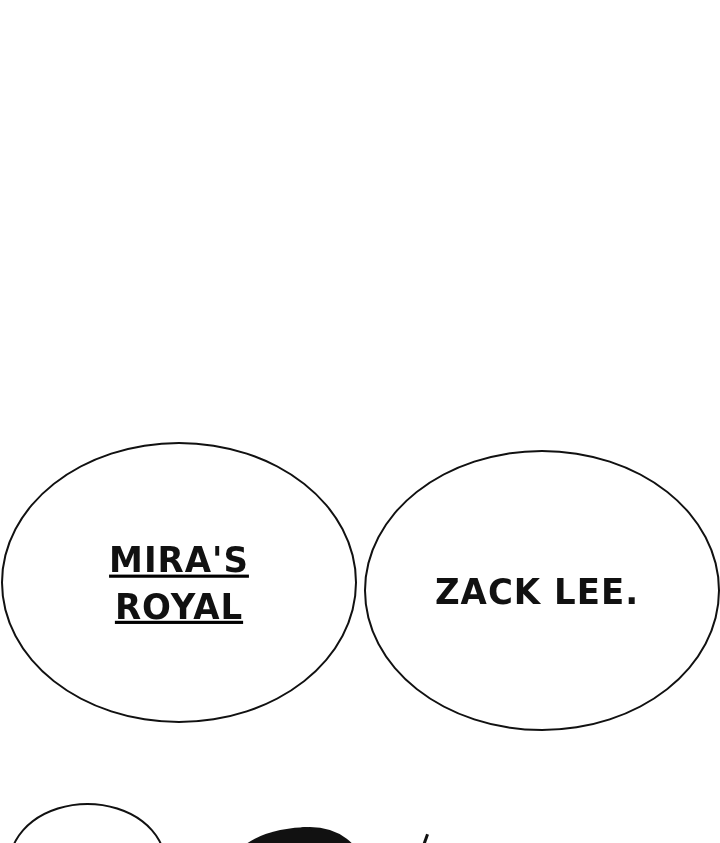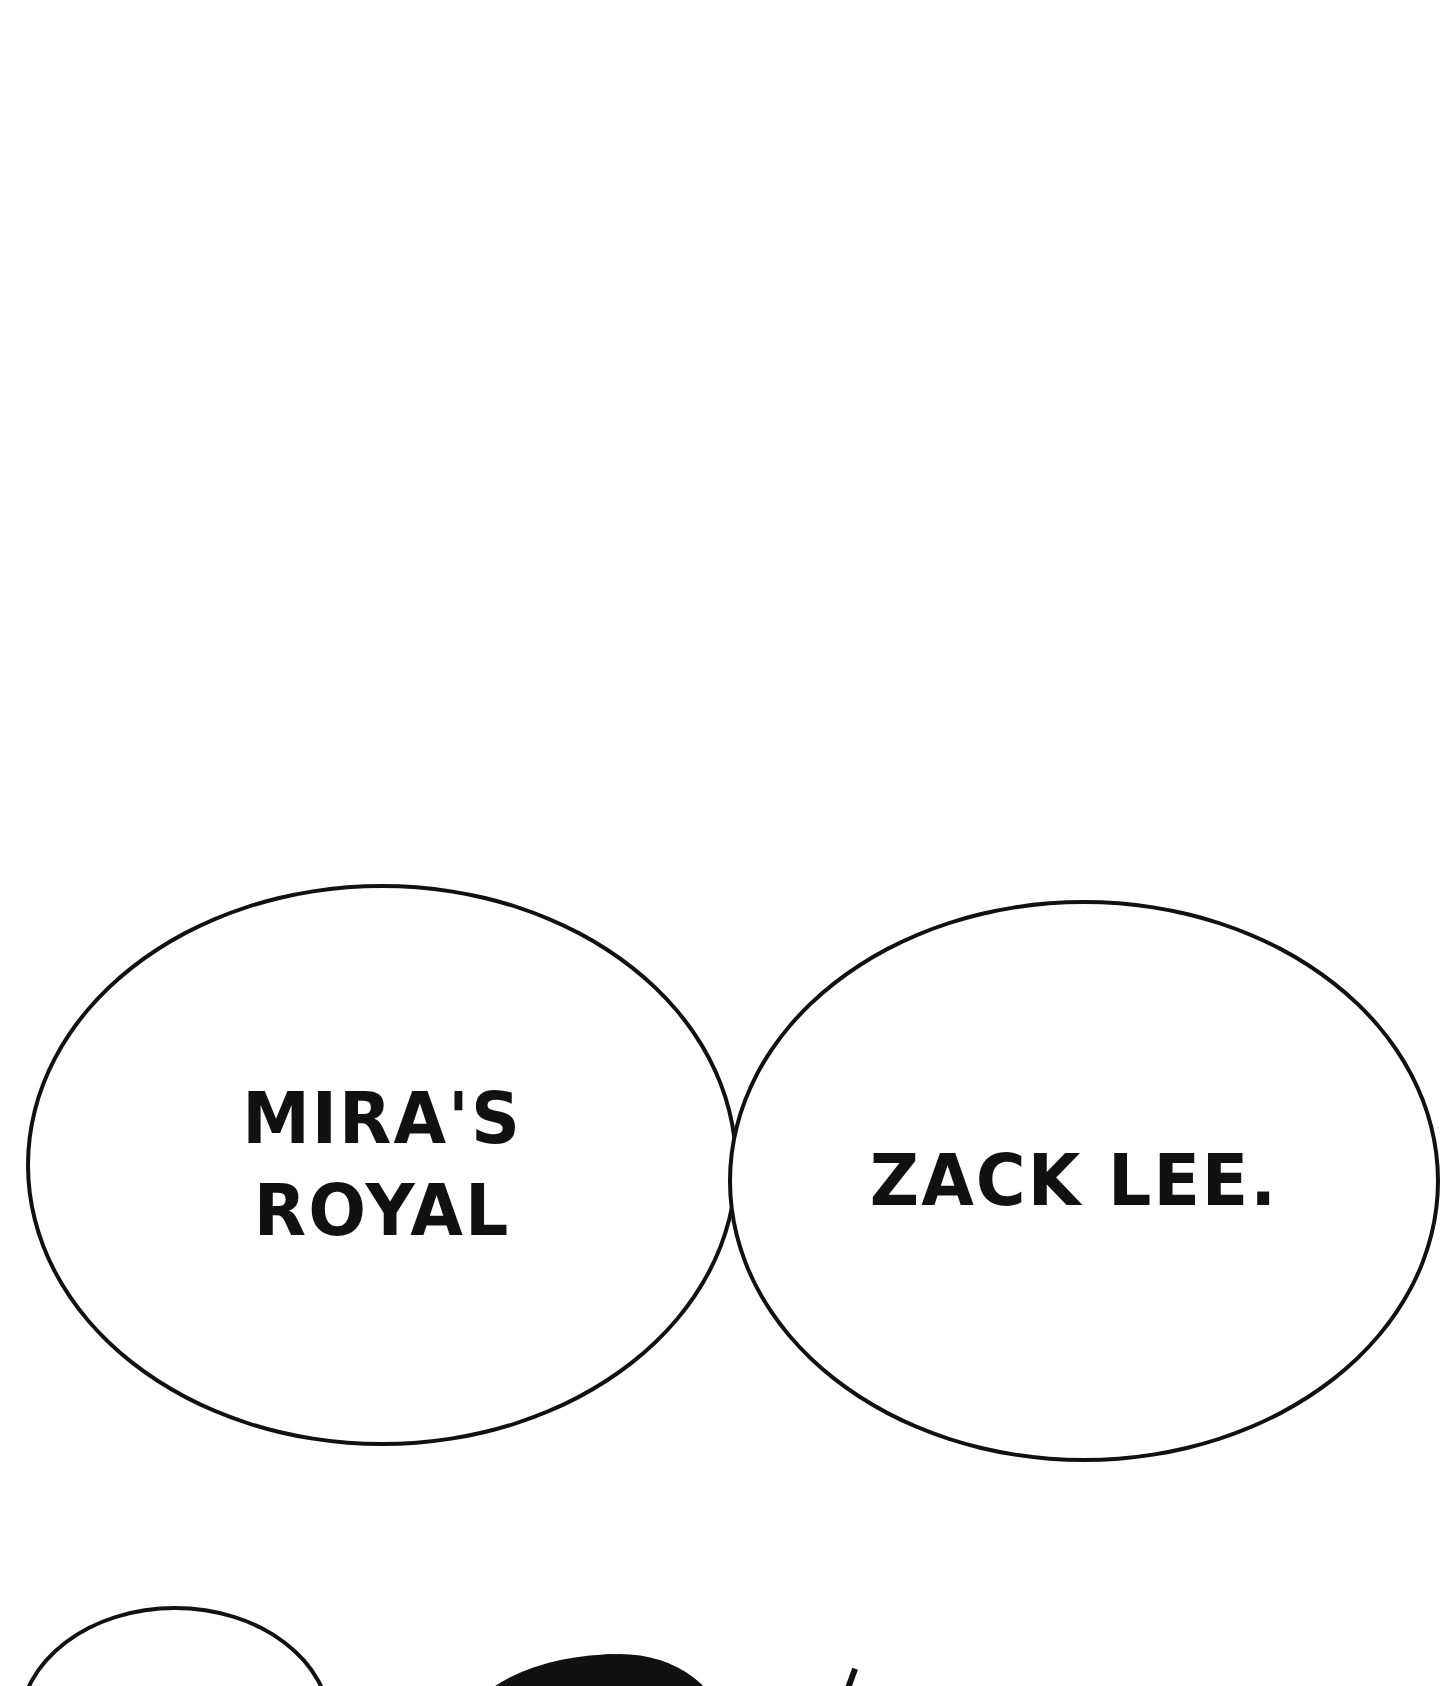--- a/index.html
+++ b/index.html
@@ -16,21 +16,21 @@
     .bubble-text {
       font-family: "DejaVu Sans", sans-serif;
       font-weight: bold;
       color: #111111;
       font-size: 34px;
       line-height: 44px;
       letter-spacing: 1px;
       transform: scaleY(1.05);
     }
     .line { display: block; }
-    #bubble-left { left: 13px; top: 442px; width: 356px; height: 281px; }
+    #bubble-left { left: 1px; top: 442px; width: 356px; height: 281px; text-decoration: underline; }
     #bubble-right { left: 364px; top: 450px; width: 356px; height: 281px; }
     #bubble-right .bubble-text { margin-left: -10px; margin-top: 0px; }
     #bubble-bottom { left: 9px; top: 803px; width: 157px; height: 120px; }
     .hair {
       position: absolute; left: 232px; top: 827px; width: 130px; height: 40px;
       background: #111111;
       border-radius: 60% 40% 0 0 / 100% 100% 0 0;
     }
     .hair-tip { position: absolute; left: 298px; top: 827px; width: 14px; height: 8px; background: #111111; border-radius: 50% 50% 0 0; }
     .stroke { position: absolute; left: 424px; top: 834px; width: 3px; height: 12px; background: #111111; transform: rotate(20deg); }

